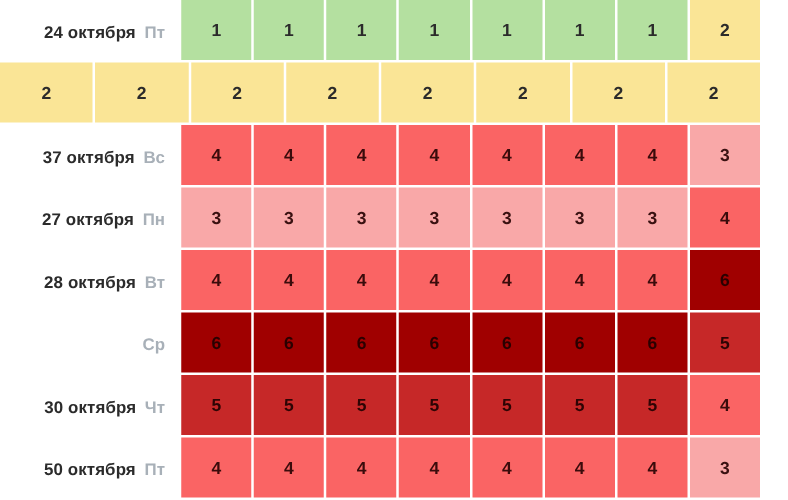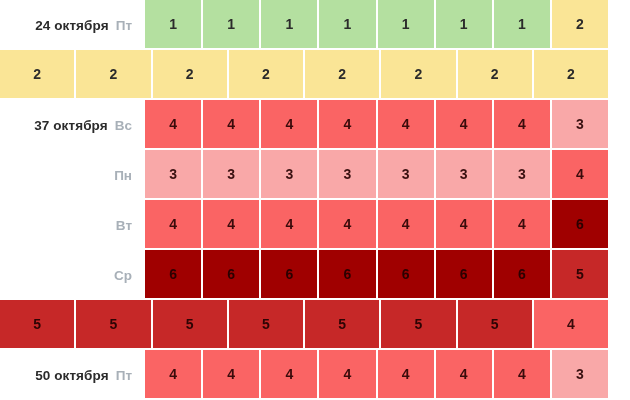--- a/index.html
+++ b/index.html
@@ -126,35 +126,37 @@
         <div class="cell lvl-4">4</div>
         <div class="cell lvl-4">4</div>
         <div class="cell lvl-4">4</div>
         <div class="cell lvl-4">4</div>
         <div class="cell lvl-4">4</div>
         <div class="cell lvl-3">3</div>
       </div>
     </div>
     <div class="row">
       <div class="row-label">
+        <span class="label-date">27 октября</span>
         <span class="label-weekday">Пн</span>
       </div>
       <div class="cells">
         <div class="cell lvl-3">3</div>
         <div class="cell lvl-3">3</div>
         <div class="cell lvl-3">3</div>
         <div class="cell lvl-3">3</div>
         <div class="cell lvl-3">3</div>
         <div class="cell lvl-3">3</div>
         <div class="cell lvl-3">3</div>
         <div class="cell lvl-4">4</div>
       </div>
     </div>
     <div class="row">
       <div class="row-label">
+        <span class="label-date">28 октября</span>
         <span class="label-weekday">Вт</span>
       </div>
       <div class="cells">
         <div class="cell lvl-4">4</div>
         <div class="cell lvl-4">4</div>
         <div class="cell lvl-4">4</div>
         <div class="cell lvl-4">4</div>
         <div class="cell lvl-4">4</div>
         <div class="cell lvl-4">4</div>
         <div class="cell lvl-4">4</div>
@@ -170,20 +172,24 @@
         <div class="cell lvl-6">6</div>
         <div class="cell lvl-6">6</div>
         <div class="cell lvl-6">6</div>
         <div class="cell lvl-6">6</div>
         <div class="cell lvl-6">6</div>
         <div class="cell lvl-6">6</div>
         <div class="cell lvl-5">5</div>
       </div>
     </div>
     <div class="row">
+      <div class="row-label">
+        <span class="label-date">30 октября</span>
+        <span class="label-weekday">Чт</span>
+      </div>
       <div class="cells">
         <div class="cell lvl-5">5</div>
         <div class="cell lvl-5">5</div>
         <div class="cell lvl-5">5</div>
         <div class="cell lvl-5">5</div>
         <div class="cell lvl-5">5</div>
         <div class="cell lvl-5">5</div>
         <div class="cell lvl-5">5</div>
         <div class="cell lvl-4">4</div>
       </div>

